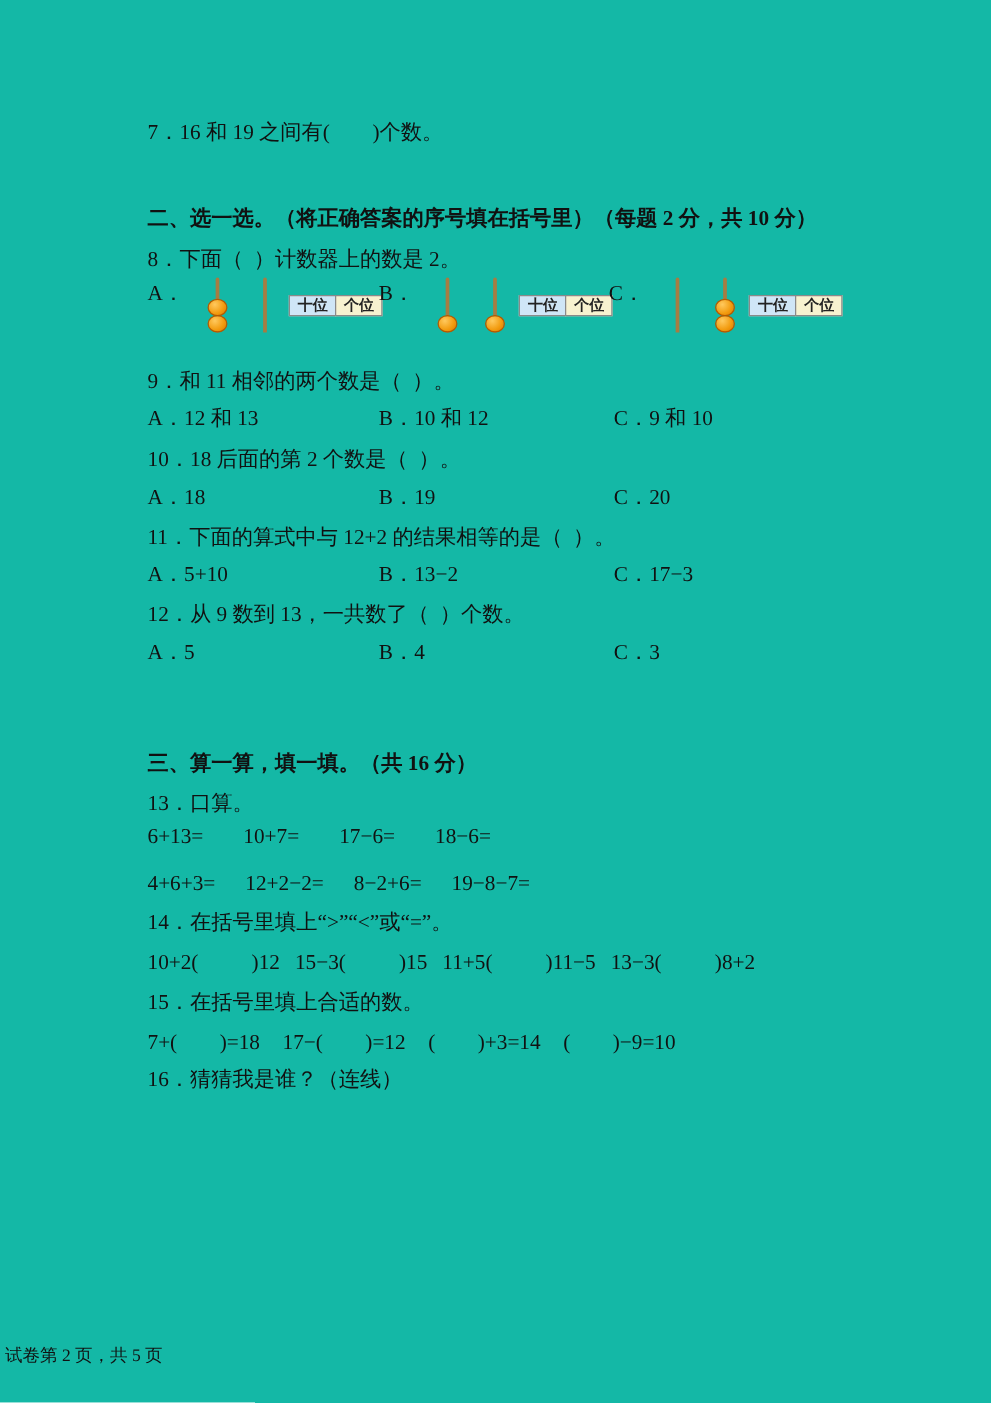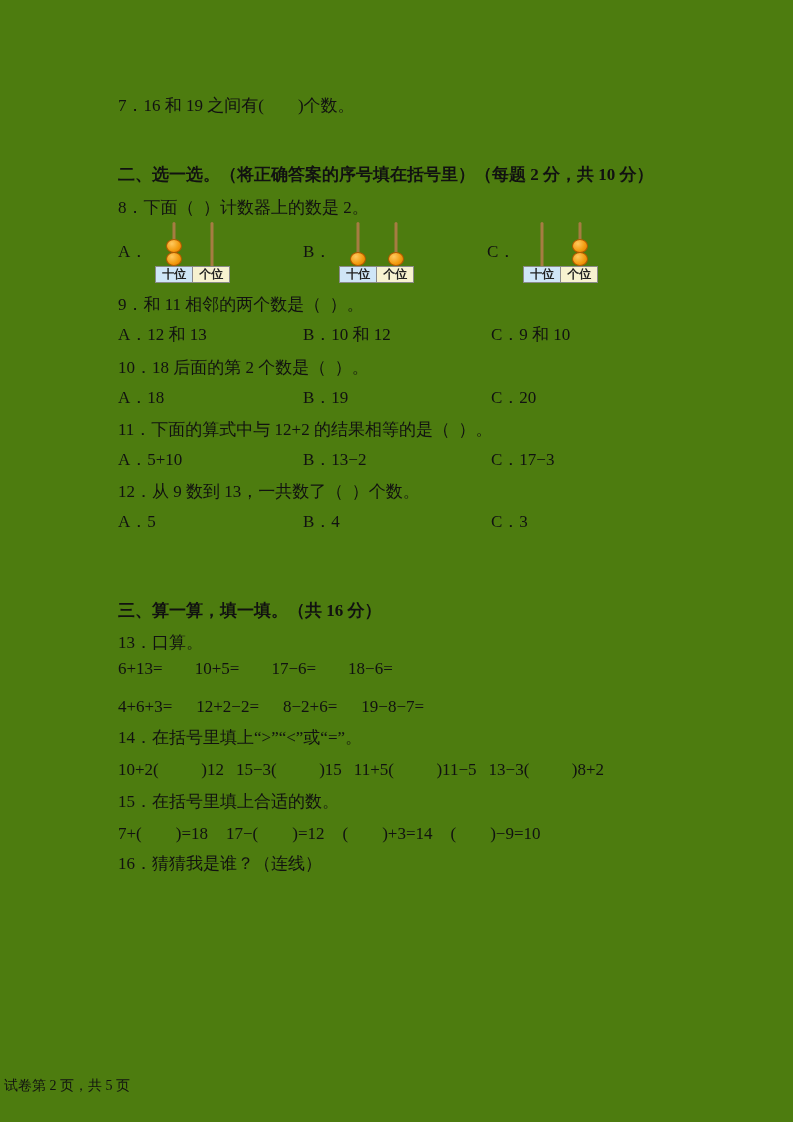--- a/index.html
+++ b/index.html
@@ -1,20 +1,20 @@
 <!DOCTYPE html>
 <html><head>
 <meta charset="utf-8">
 <style>
   html, body { margin: 0; padding: 0; background: #ffffff; }
   .page {
     position: relative;
     width: 793px;
     height: 1122px;
-    background: #4d7c0f;
+    background: #14b8a6;
     font-family: "Liberation Serif", "DejaVu Serif", serif;
     font-size: 17px;
     color: #111111;
     overflow: hidden;
   }
   .line {
     position: absolute;
     left: 118px;
     margin: 0;
     line-height: 22px;
@@ -46,21 +46,21 @@
   
   .counters-row { position: absolute; left: 118px; right: 40px; height: 64px; }
   .counter-group {
     position: absolute;
     top: 0;
     display: flex;
     align-items: flex-end;
     gap: 8px;
   }
   .opt-label { line-height: 22px; margin-bottom: 20px; white-space: pre; }
-  .counter { display: flex; flex-direction: column; }
+  .counter { display: flex; flex-direction: row; align-items: center; }
   .rods { display: flex; }
   .rod-slot { position: relative; width: 38px; height: 44px; }
   .rod {
     position: absolute;
     left: 50%;
     transform: translateX(-50%);
     top: 0;
     bottom: 0;
     width: 3px;
     background: #a67c42;
@@ -201,21 +201,21 @@
     <span class="opt col-a">A．5</span>
     <span class="opt col-b">B．4</span>
     <span class="opt col-c">C．3</span>
   </div>
 
   <p class="line bold" style="top:600px">三、算一算，填一填。（共 16 分）</p>
 
   <p class="line" style="top:632px">13．口算。</p>
   <div class="eq-row gap32" style="top:658px">
     <span>6+13=</span>
-    <span>10+5=</span>
+    <span>10+7=</span>
     <span>17−6=</span>
     <span>18−6=</span>
   </div>
   <div class="eq-row gap24" style="top:696px">
     <span>4+6+3=</span>
     <span>12+2−2=</span>
     <span>8−2+6=</span>
     <span>19−8−7=</span>
   </div>
 

